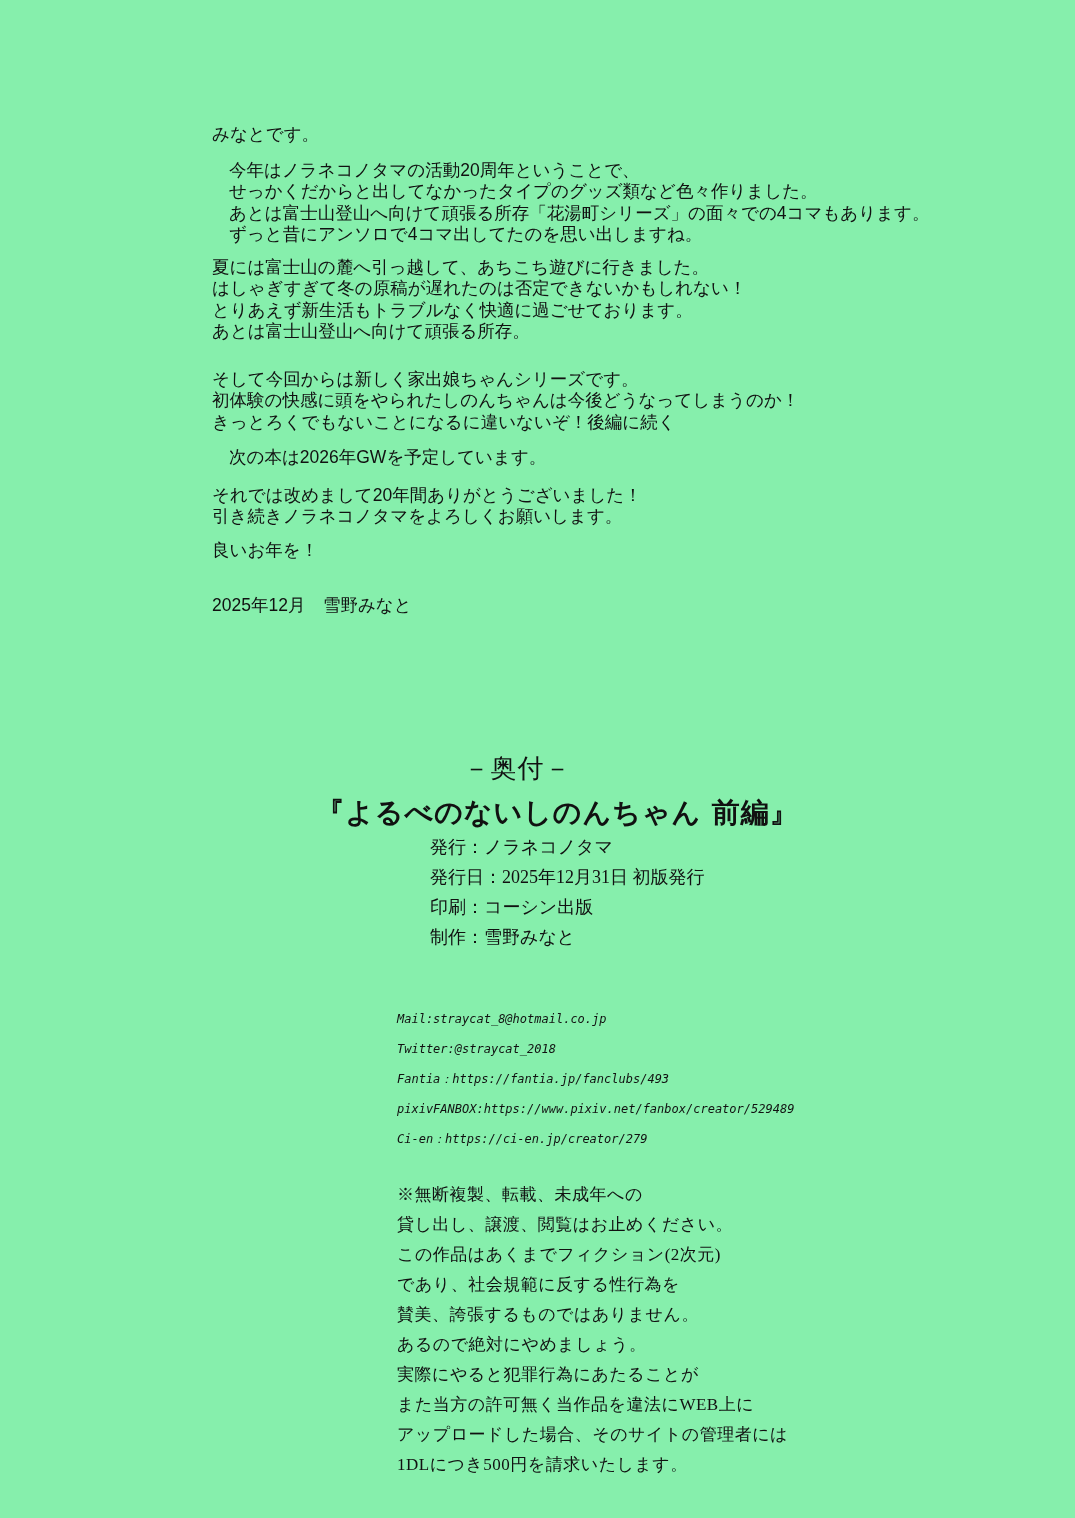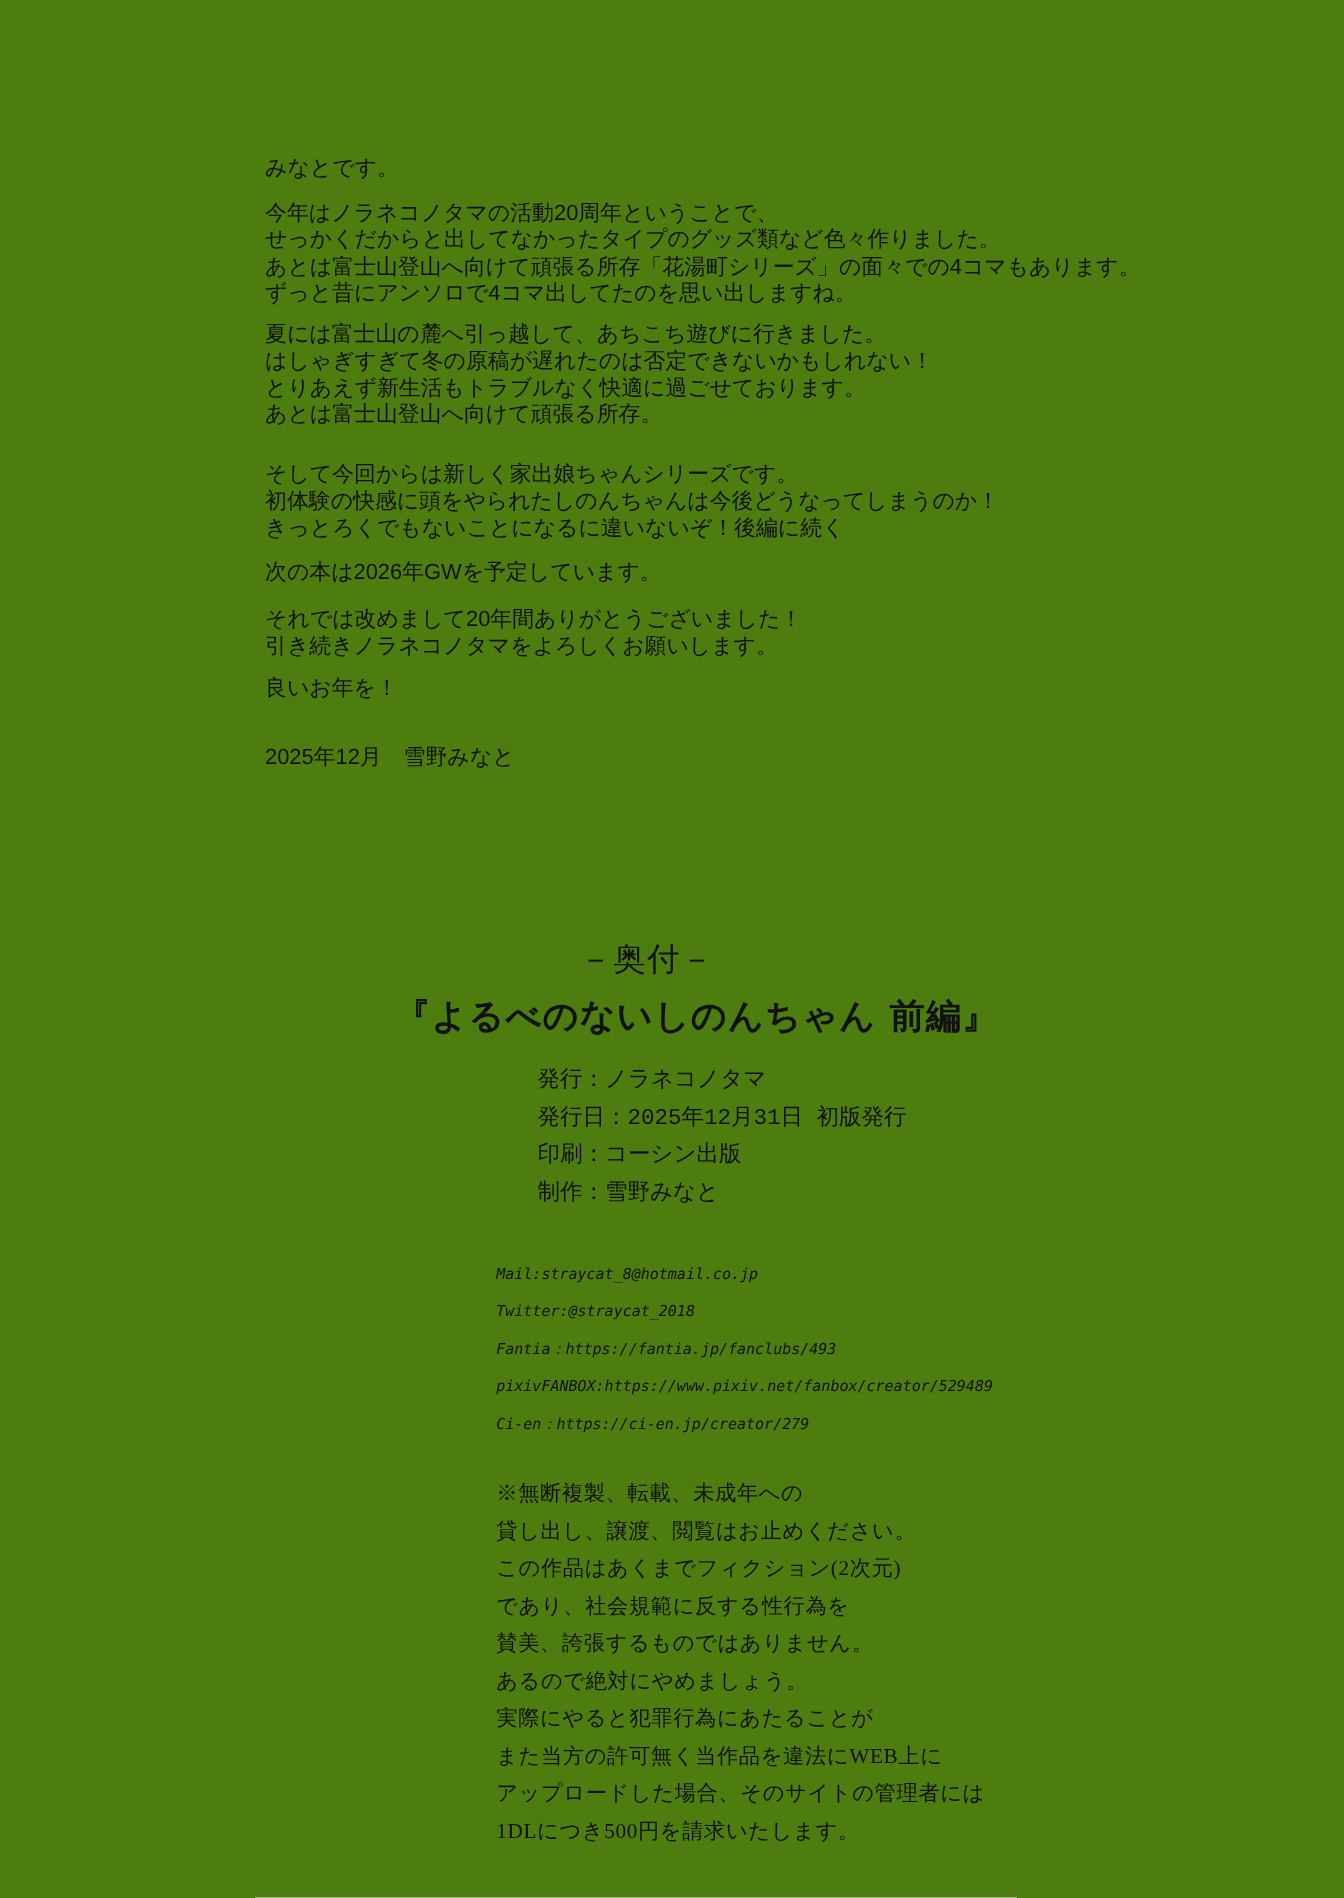--- a/index.html
+++ b/index.html
@@ -5,37 +5,37 @@
   html, body {
     margin: 0;
     padding: 0;
     background: #e8e8e8;
   }
   .page {
     position: relative;
     width: 1075px;
     height: 1518px;
     margin: 0 auto;
-    background: #4d7c0f;
+    background: #86efac;
     color: #111111;
     overflow: hidden;
   }
 
   
   .letter {
     position: absolute;
     left: 212px;
     top: 124px;
     font-family: "Liberation Sans", "DejaVu Sans", sans-serif;
     font-size: 17.5px;
     line-height: 21.5px;
     white-space: nowrap;
   }
   .letter .para { margin: 0; }
-  .letter .para.gap-14 { margin-top: 14px; }
+  .letter .para.gap-14 { margin-top: 14px; margin-left: 17px; }
   .letter .para.gap-11 { margin-top: 11px; }
   .letter .para.gap-9  { margin-top: 26px; }
   .letter .para.gap-16 { margin-top: 16px; }
   .letter .para.gap-12 { margin-top: 12px; }
   .letter .signature   { margin-top: 34px; }
 
   
   .okuzuke-heading {
     position: absolute;
     top: 753px;
@@ -61,22 +61,22 @@
     font-size: 28px;
     line-height: 34px;
     letter-spacing: 1px;
     white-space: nowrap;
   }
 
   
   .publication {
     position: absolute;
     left: 430px;
-    top: 850px;
-    font-family: Liberation Mono, monospace;
+    top: 832px;
+    font-family: Liberation Serif, serif;
     font-size: 18px;
     line-height: 30px;
     white-space: nowrap;
   }
 
   
   .contacts {
     position: absolute;
     left: 397px;
     top: 1004px;

